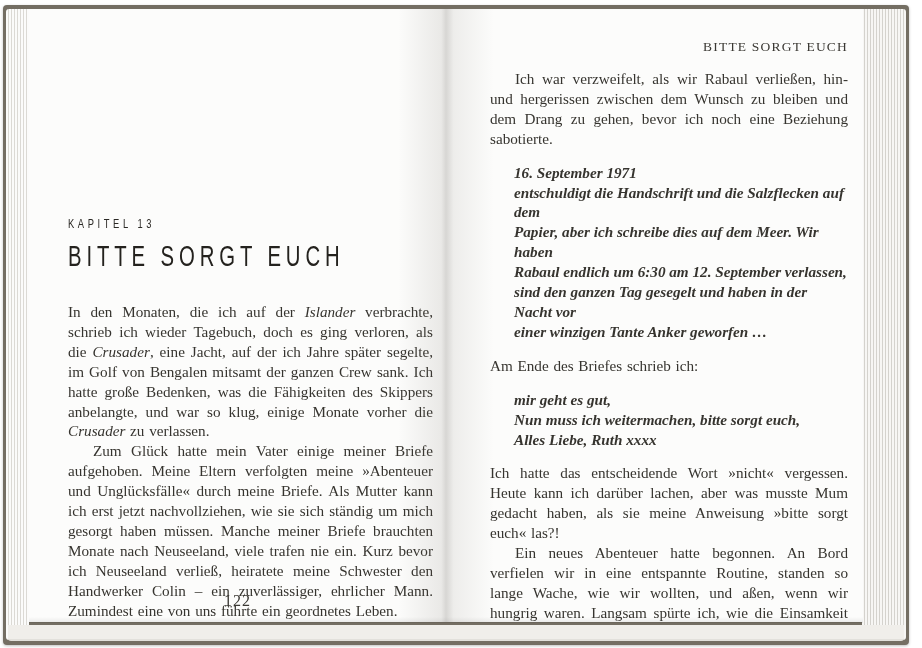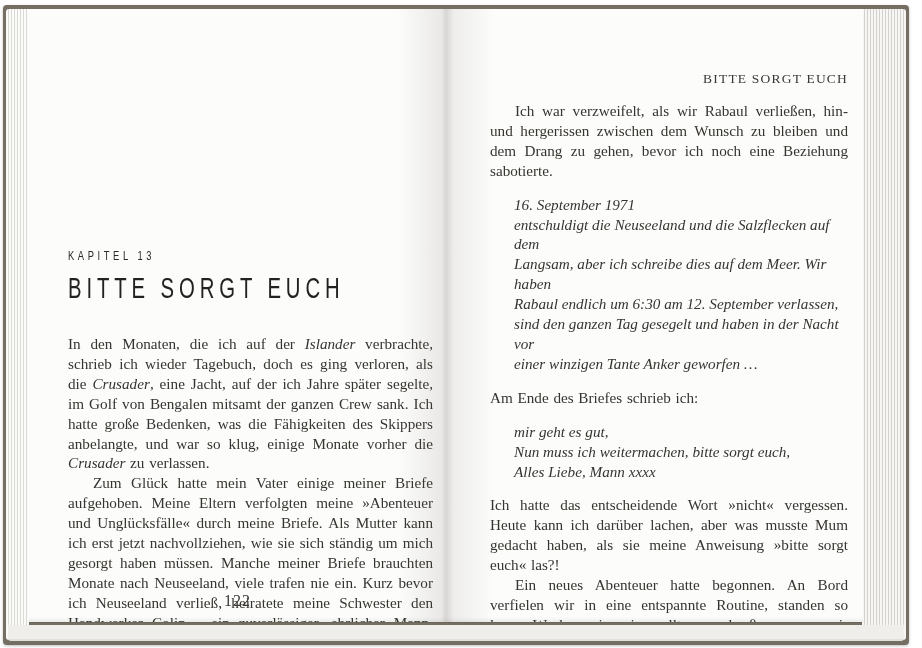--- a/index.html
+++ b/index.html
@@ -12,21 +12,21 @@
   .stack-left{position:absolute;left:6px;top:9px;bottom:8px;width:23px;border-radius:3px 0 0 3px;
         background:repeating-linear-gradient(90deg,#fbfbfa 0px,#fbfbfa 2px,#dbd9d4 2px,#dbd9d4 3px);}
   .stack-right{position:absolute;right:16px;top:9px;bottom:8px;width:44px;border-radius:0 3px 3px 0;
         background:repeating-linear-gradient(90deg,#f7f6f4 0px,#f7f6f4 2px,#d4d2cd 2px,#d4d2cd 3px);}
   .stack-bottom{position:absolute;left:8px;right:18px;bottom:7px;height:16px;background:#edebe7;
         border-radius:0 0 3px 3px;
         background-image:linear-gradient(0deg,#e2e0db 0 2px,#f0eeea 2px);}
   
   .pages{position:absolute;left:29px;right:59px;top:9px;bottom:26px;display:flex;
          background:#fcfcfb;}
-  .page{flex:1;position:relative;overflow:hidden;margin-top:32px;}
+  .page{flex:1;position:relative;overflow:hidden;}
   .page-inner{position:absolute;inset:0;}
   .gutter-shadow{position:absolute;top:0;bottom:0;left:50%;width:96px;transform:translateX(-50%);
         background:linear-gradient(90deg,rgba(110,104,94,0) 0%,rgba(110,104,94,0.13) 45%,
                    rgba(84,79,71,0.22) 50%,rgba(110,104,94,0.10) 58%,rgba(110,104,94,0) 100%);
         pointer-events:none;z-index:5;}
   .page-bottom-curve{position:absolute;left:0;right:0;bottom:-1px;height:6px;
         background:linear-gradient(180deg,rgba(0,0,0,0) 0,rgba(0,0,0,0.08) 100%);pointer-events:none;z-index:4;}
 
   
   .left-content{padding:0 13px 0 39px;}
@@ -41,21 +41,21 @@
   .right-content{padding:0 15px 0 44px;}
   .running-header{margin-top:30px;text-align:right;font-size:13.5px;letter-spacing:1.2px;color:#3a3833;}
   .right-body{margin-top:14px;}
 
   
   .para{margin:0;font-size:15.2px;line-height:19.9px;text-align:justify;hyphens:auto;
         -webkit-hyphens:auto;word-spacing:0.06em;}
   .para.indent{text-indent:25px;}
   .it{font-style:italic;}
   .letter{margin:14px 0 14px 24px;font-style:italic;}
-  .letter-line{font-size:15.2px;line-height:19.9px;}
+  .letter-line{font-size:15.2px;line-height:19.9px;font-weight:bold;}
   .right-body .para + .para{margin-top:0;}
 
   .page-number{position:absolute;bottom:12px;left:0;right:0;text-align:center;
         font-size:16px;color:#3a3833;letter-spacing:1px;}
 </style>
 </head>
 <body>
 
 <div class="scene">
   <div class="cover"></div>
@@ -78,31 +78,31 @@
       <div class="page-number">122</div>
     </div>
 
     <div class="page">
       <div class="page-inner right-content">
         <div class="running-header">BITTE SORGT EUCH</div>
         <div class="right-body" id="right-body">
             <p class="para indent"><span>Ich war verzweifelt, als wir Rabaul verließen, hin- und hergerissen zwischen dem Wunsch zu bleiben und dem Drang zu gehen, bevor ich noch eine Beziehung sabotierte.</span></p>
             <div class="letter">
               <div class="letter-line">16. September 1971</div>
-              <div class="letter-line">entschuldigt die Neuseeland und die Salzflecken auf dem</div>
-              <div class="letter-line">Langsam, aber ich schreibe dies auf dem Meer. Wir haben</div>
+              <div class="letter-line">entschuldigt die Handschrift und die Salzflecken auf dem</div>
+              <div class="letter-line">Papier, aber ich schreibe dies auf dem Meer. Wir haben</div>
               <div class="letter-line">Rabaul endlich um 6:30 am 12. September verlassen,</div>
               <div class="letter-line">sind den ganzen Tag gesegelt und haben in der Nacht vor</div>
               <div class="letter-line">einer winzigen Tante Anker geworfen …</div>
             </div>
             <p class="para"><span>Am Ende des Briefes schrieb ich:</span></p>
             <div class="letter">
               <div class="letter-line">mir geht es gut,</div>
               <div class="letter-line">Nun muss ich weitermachen, bitte sorgt euch,</div>
-              <div class="letter-line">Alles Liebe, Mann xxxx</div>
+              <div class="letter-line">Alles Liebe, Ruth xxxx</div>
             </div>
             <p class="para"><span>Ich hatte das entscheidende Wort »nicht« vergessen. Heute kann ich darüber lachen, aber was musste Mum gedacht haben, als sie meine Anweisung »bitte sorgt euch« las?!</span></p>
             <p class="para indent"><span>Ein neues Abenteuer hatte begonnen. An Bord verfielen wir in eine entspannte Routine, standen so lange Wache, wie wir wollten, und aßen, wenn wir hungrig waren. Langsam spürte ich, wie die Einsamkeit und die Ruhe tief in mein Inneres sank. Die </span></p>
           </div>
       </div>
     </div>
 
     <div class="gutter-shadow"></div>
     <div class="page-bottom-curve"></div>
   </div>

